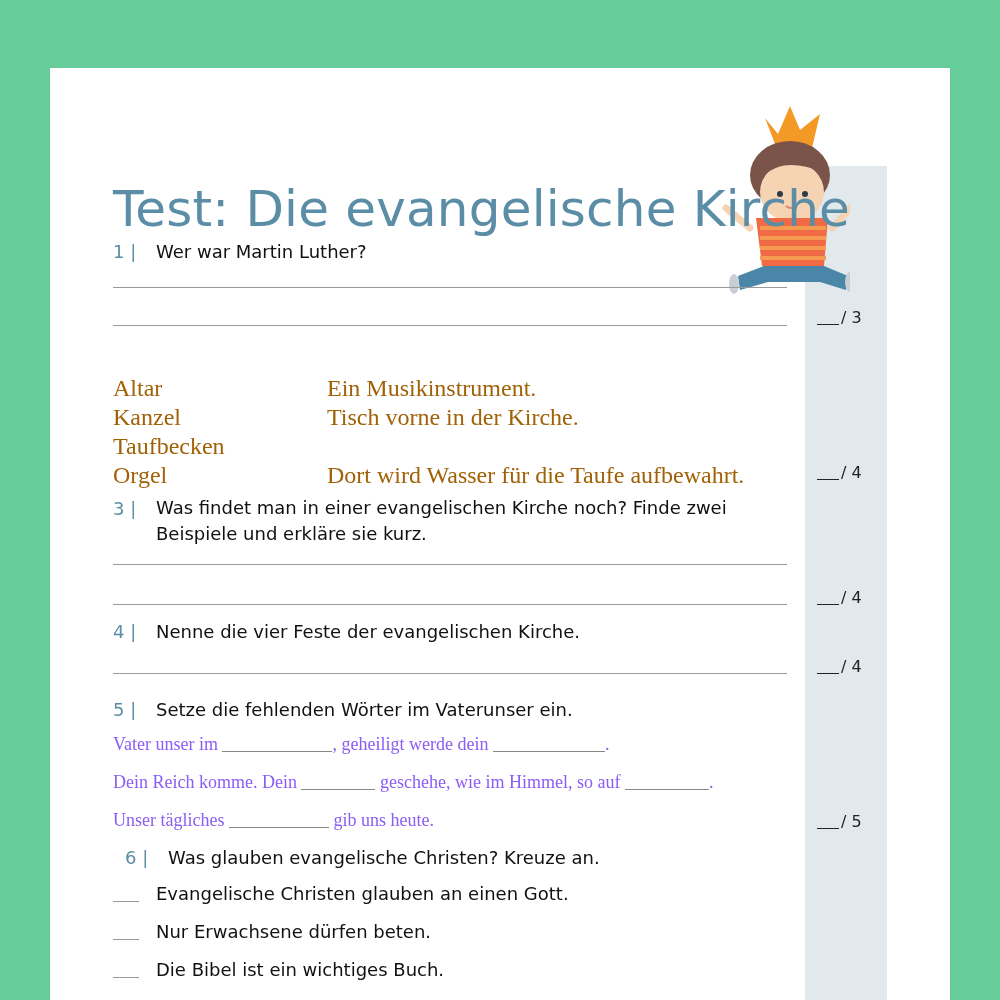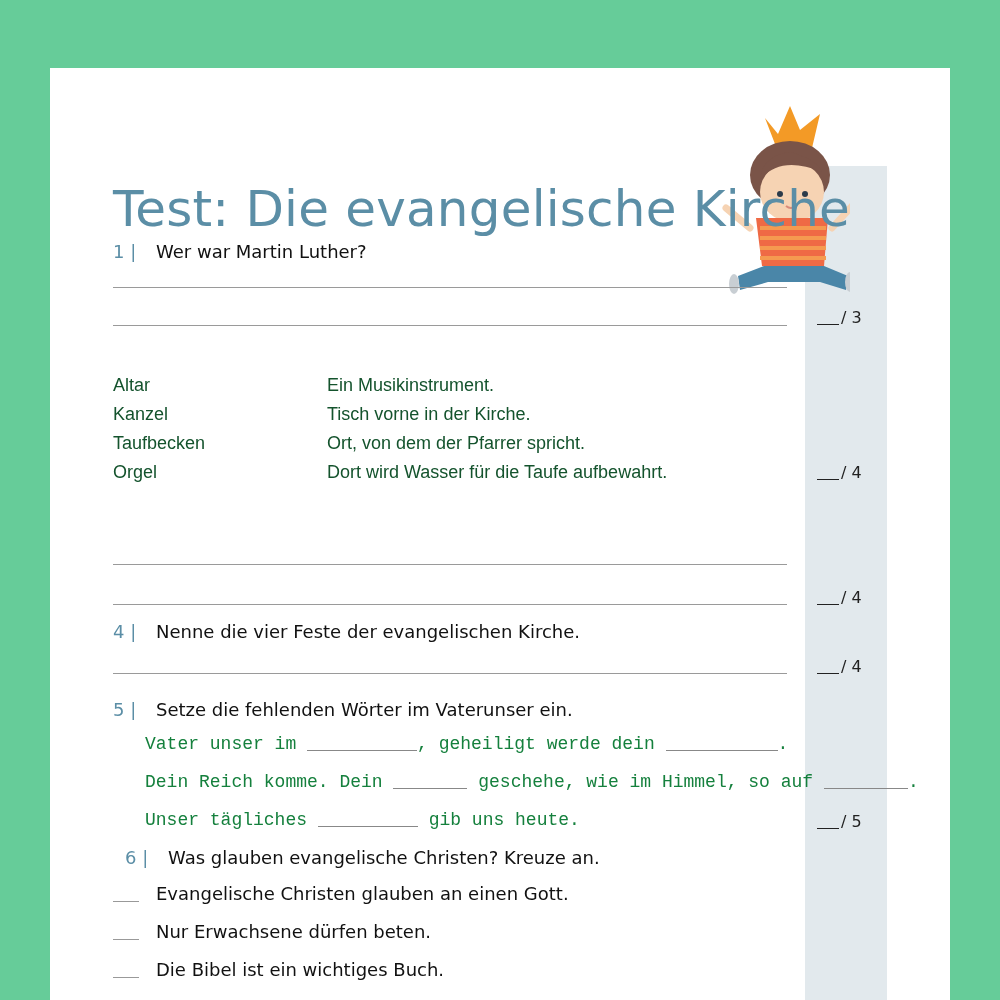--- a/index.html
+++ b/index.html
@@ -34,29 +34,28 @@
     .line {
       position: absolute; left: 63px; width: 674px; height: 0;
       border-top: 1.5px solid #9a9a9a;
     }
     .score {
       position: absolute; left: 767px; font-size: 16px; color: #222;
       font-family: "DejaVu Sans", sans-serif; white-space: nowrap;
     }
     .score .blank { display:inline-block; width: 22px; border-bottom: 1.5px solid #222; margin-right: 2px; vertical-align: -2px;}
     .term, .def {
-      position: absolute; font-size: 18px; color: #14532d; white-space: nowrap;
-      font-family: Liberation Sans, sans-serif;
+      position: absolute; font-size: 24px; color: #a16207; white-space: nowrap;
+      font-family: Liberation Serif, serif;
     }
     .term { left: 63px; }
     .def { left: 277px; }
     .fill {
-      position: absolute; left: 63px; font-size: 18px; color: #15803d; white-space: nowrap;
-      font-family: Liberation Mono, monospace;
-      margin-left: 32px;
+      position: absolute; left: 63px; font-size: 18px; color: #8b5cf6; white-space: nowrap;
+      font-family: Liberation Serif, serif;
     }
     .gap { display: inline-block; border-bottom: 1.5px solid #888; height: 16px; vertical-align: -2px; }
     .check {
       position: absolute; left: 63px; font-size: 18px; color: #111; white-space: nowrap;
       font-family: "DejaVu Sans", sans-serif;
     }
     .check .box { display: inline-block; width: 26px; border-bottom: 1.5px solid #999; margin-right: 17px; vertical-align: -2px; height: 14px;}
     .cut { position:absolute; left:63px; top: 925px; height: 7px; width: 600px; overflow:hidden; }
     
     .kid { position: absolute; left: 670px; top: 32px; width: 130px; height: 210px; }
@@ -105,24 +104,26 @@
   <div class="line" style="top:219px;"></div>
   <div class="line" style="top:257px;"></div>
   <div class="score" style="top:240px;"><span class="blank"></span><span>/  3</span></div>
 
   <div class="term" style="top:307px;">Altar</div>
   <div class="term" style="top:336px;">Kanzel</div>
   <div class="term" style="top:365px;">Taufbecken</div>
   <div class="term" style="top:394px;">Orgel</div>
   <div class="def" style="top:307px;">Ein Musikinstrument.</div>
   <div class="def" style="top:336px;text-align:right;">Tisch vorne in der Kirche.</div>
-  <div class="def" style="top:365px;">Ort, von dem der Pfarrer spricht.</div>
   <div class="def" style="top:394px;">Dort wird Wasser für die Taufe aufbewahrt.</div>
   <div class="score" style="top:395px;"><span class="blank"></span><span>/  4</span></div>
 
+  <div class="q" style="top:430px; width:680px;">
+    <span class="num">3 |</span><span class="text" style="width:630px; line-height:26px; margin-top:-3px;">Was findet man in einer evangelischen Kirche noch? Finde zwei Beispiele und erkläre sie kurz.</span>
+  </div>
   <div class="line" style="top:496px;"></div>
   <div class="line" style="top:536px;"></div>
   <div class="score" style="top:520px;"><span class="blank"></span><span>/  4</span></div>
 
   <div class="q" style="top:553px;">
     <span class="num">4 |</span><span class="text">Nenne die vier Feste der evangelischen Kirche.</span>
   </div>
   <div class="line" style="top:605px;"></div>
   <div class="score" style="top:589px;"><span class="blank"></span><span>/  4</span></div>
 

